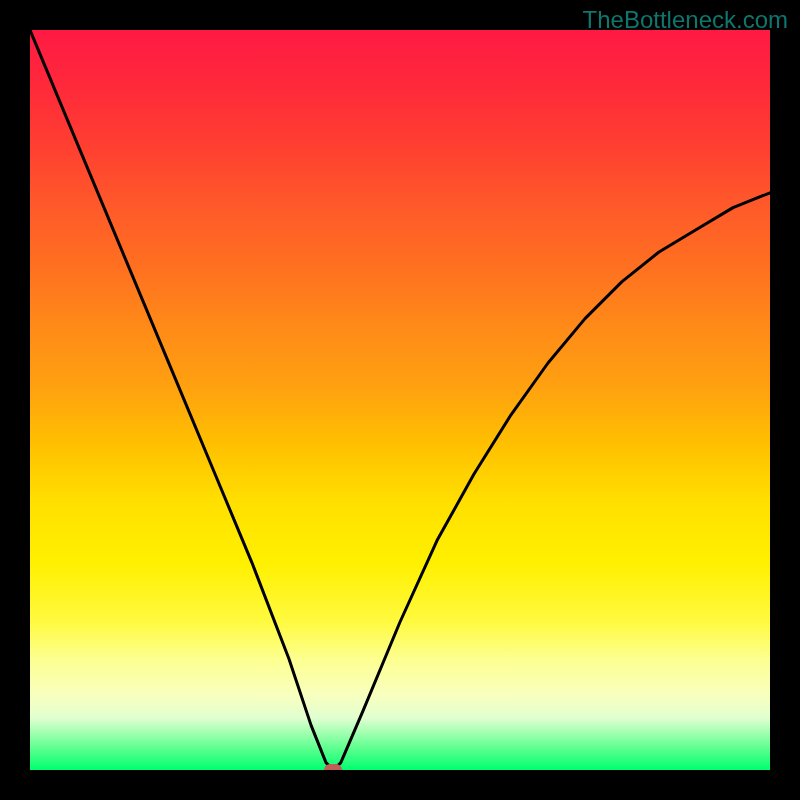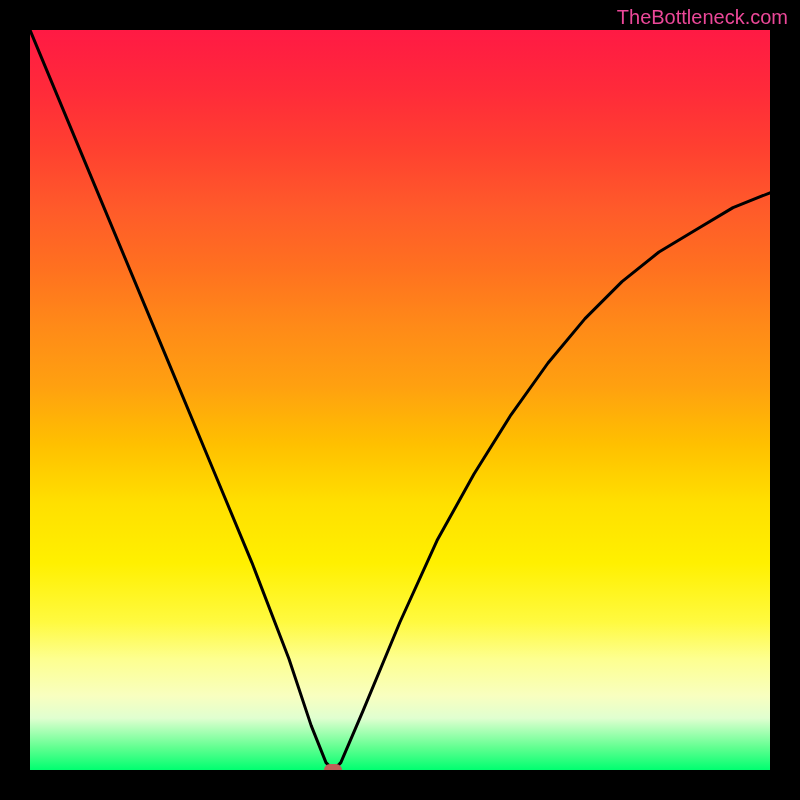--- a/index.html
+++ b/index.html
@@ -7,22 +7,22 @@
     width: 800px;
     height: 800px;
     background: #000;
     position: relative;
     font-family: Arial, sans-serif;
   }
   .watermark {
     position: absolute;
     top: 6px;
     right: 12px;
-    color: #ec4899;
-    font-size: 20px;
+    color: #0f766e;
+    font-size: 24px;
     z-index: 10;
   }
   .plot-area {
     position: absolute;
     left: 30px;
     top: 30px;
     width: 740px;
     height: 740px;
     overflow: hidden;
   }

